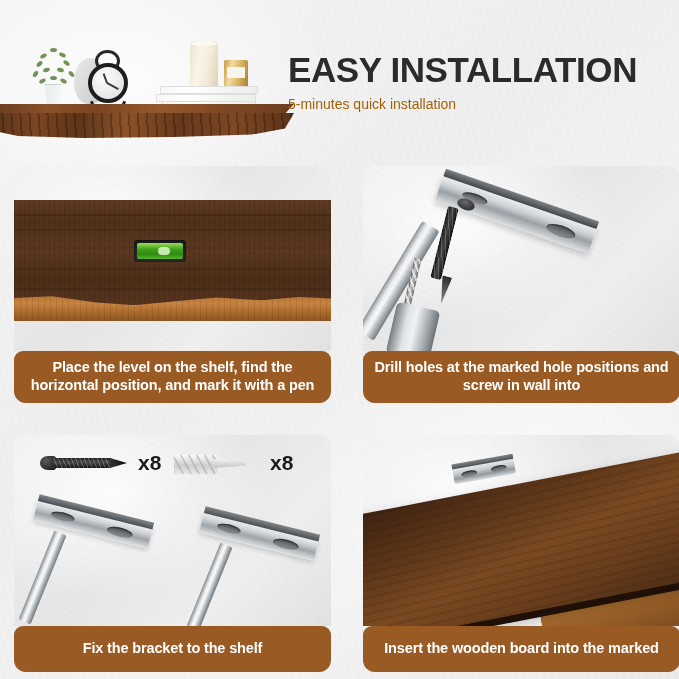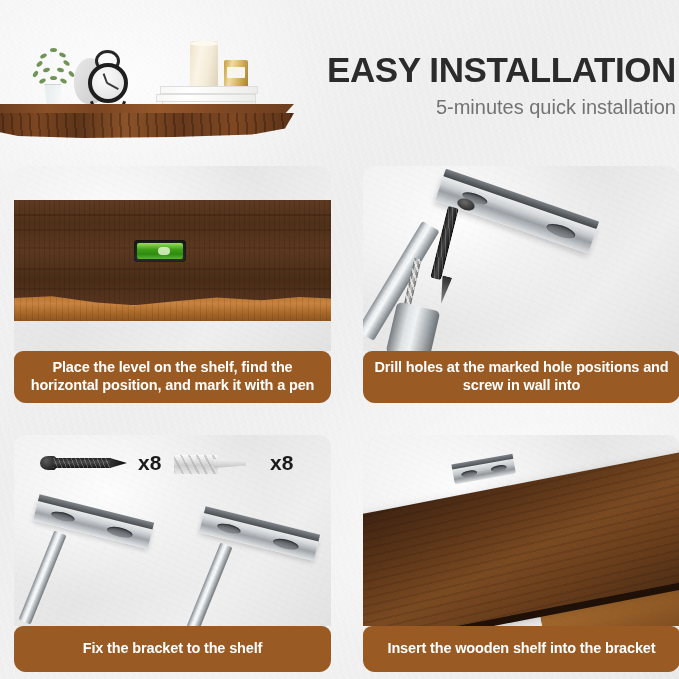--- a/index.html
+++ b/index.html
@@ -133,35 +133,35 @@
   }
   .jar-label {
     position: absolute; left: 3px; top: 7px; width: 18px; height: 11px;
     background: #f8f5ee; border-radius: 1px;
   }
 
   .header-text {
     position: absolute;
     left: 288px; top: 52px;
     width: 388px;
-    text-align: right;
+    text-align: left;
   }
   .headline {
     font-size: 35px;
     font-weight: 900;
     letter-spacing: -0.4px;
     color: #2b2b2b;
     line-height: 1.04;
     white-space: nowrap;
   }
   .subhead {
     margin-top: 8px;
-    font-size: 20px;
+    font-size: 14px;
     font-weight: 400;
-    color: #737373;
+    color: #a16207;
     white-space: nowrap;
   }
 
   
   .grid {
     position: absolute;
     left: 14px; top: 166px;
     width: 651px; height: 500px;
     display: grid;
     grid-template-columns: 317px 317px;
@@ -575,16 +575,16 @@
   <div class="panel">
     <div class="panel-photo">
       <div class="bracket-4">
         <div class="slot" style="left:8px;top:5px;width:16px;height:6px;"></div>
         <div class="slot" style="left:38px;top:5px;width:16px;height:6px;"></div>
       </div>
       <div class="board-4-under"></div>
       <div class="board-4-edge"></div>
       <div class="board-4"></div>
     </div>
-    <div class="caption">Insert the wooden shelf into the bracket</div>
+    <div class="caption">Insert the wooden board into the marked</div>
   </div>
 
 </div>
 
 </body></html>

